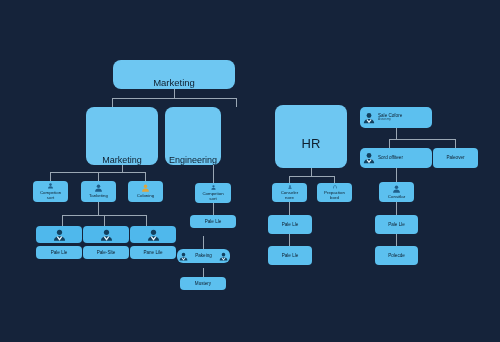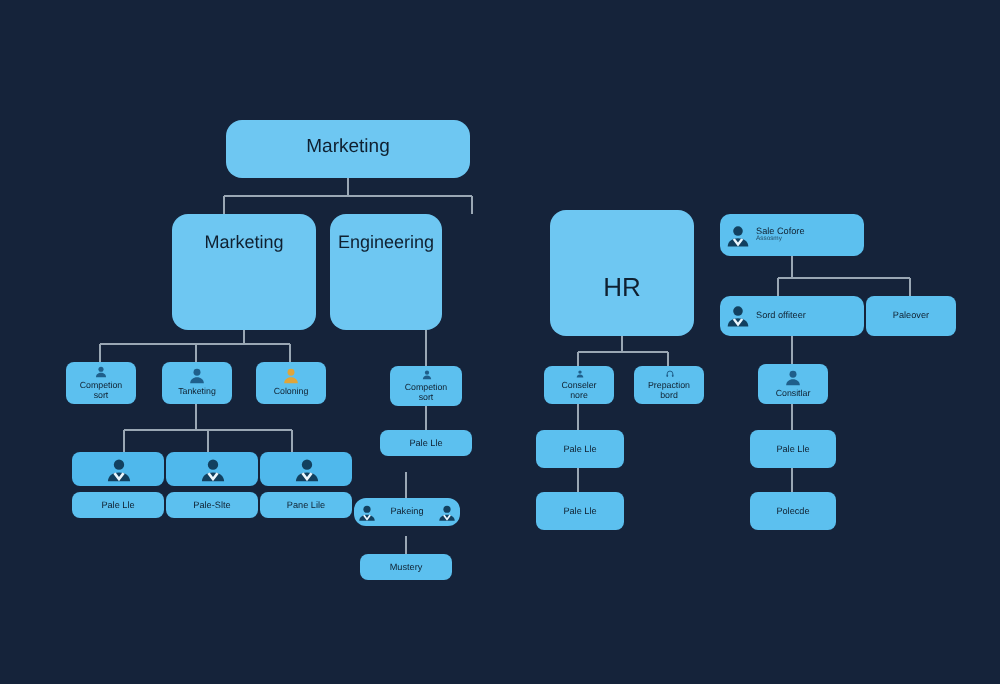--- a/index.html
+++ b/index.html
@@ -21,21 +21,21 @@
     align-items:center;
     justify-content:center;
     text-align:center;
     box-sizing:border-box;
     line-height:1.15;
   }
   .node.big{
     background:#6ec7f2;
     border-radius:8px;
     font-size:9px;
-    align-items:flex-start;
+    align-items:flex-end;
     padding-top:9px;
   }
   .node.root{font-size:9.5px;}
   .node.hr{font-size:13px;align-items:center;padding-top:16px;}
   .node.small{
     font-size:4.4px;
     border-radius:4px;
     background:#5cc0ef;
   }
   .node.pill{

